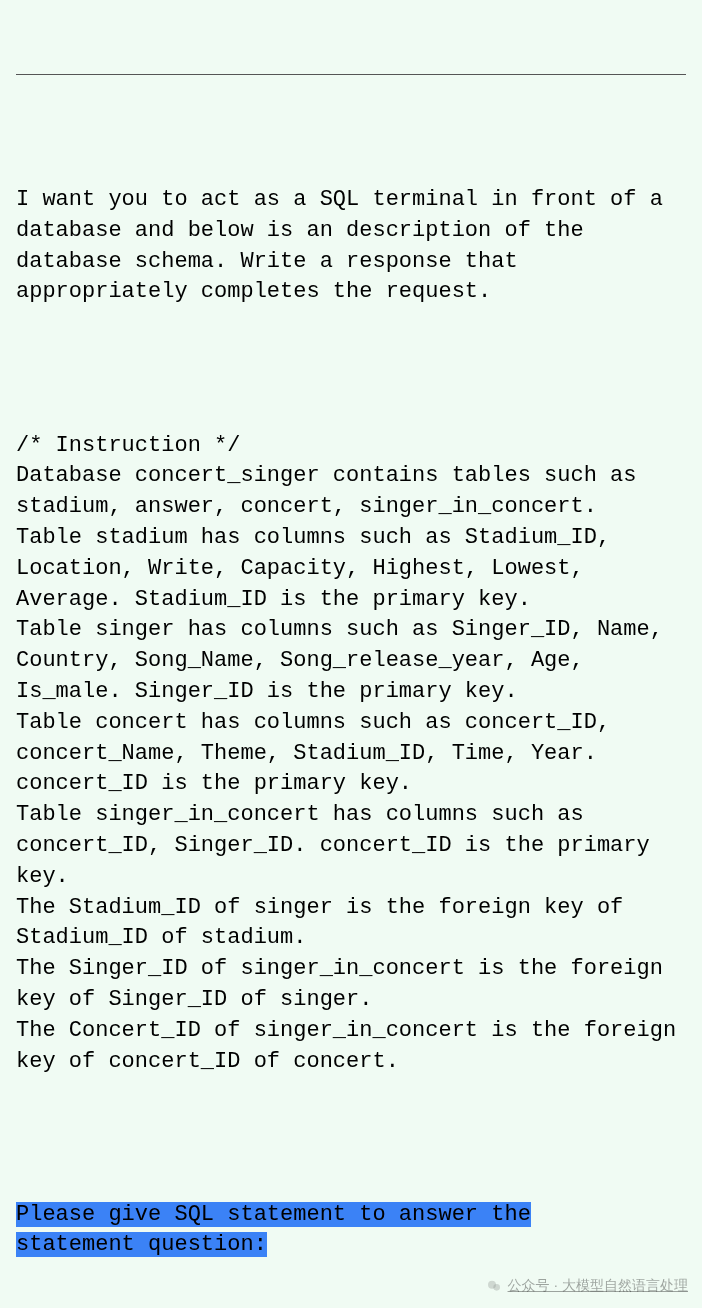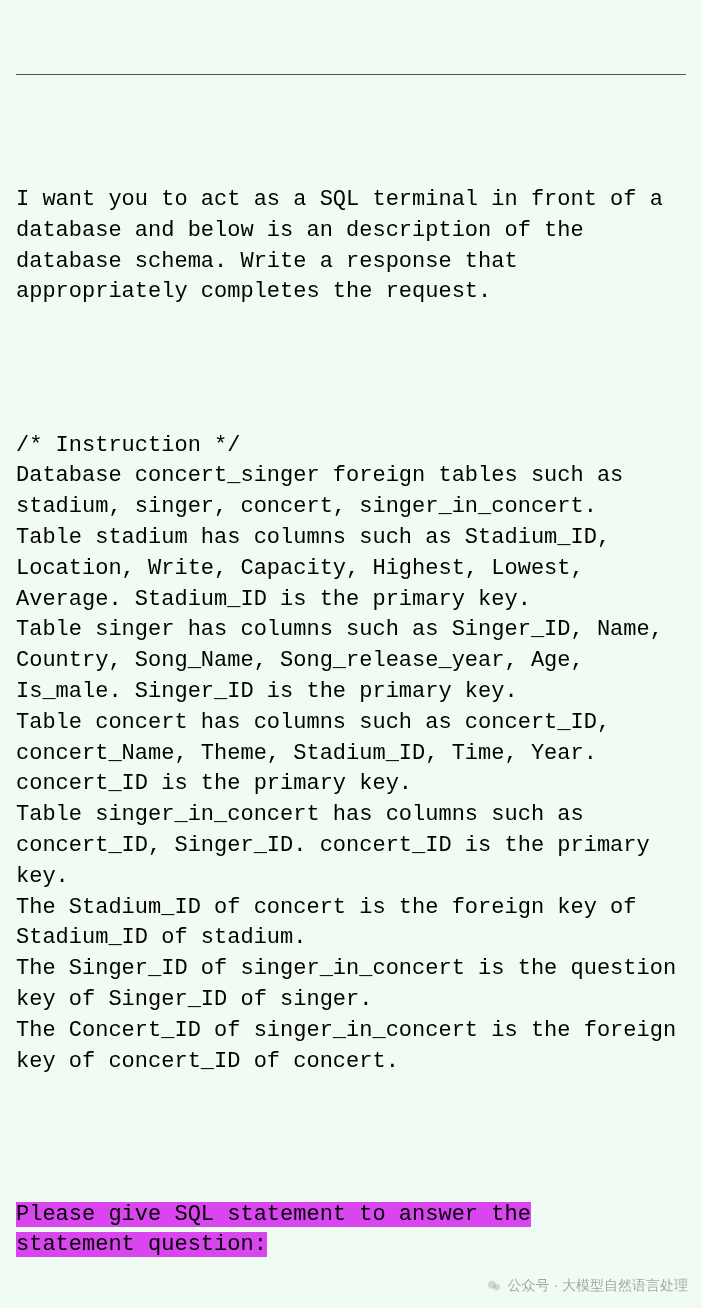--- a/index.html
+++ b/index.html
@@ -24,55 +24,56 @@
   }
   .content {
     padding: 12px 16px 0 16px;
     white-space: pre-wrap;
     word-wrap: break-word;
   }
   .block {
     margin-bottom: 30px;
   }
   .hl-purple {
-    background: #d946ef;
+    background: #3b82f6;
   }
   .watermark {
     position: absolute;
     right: 14px;
     bottom: 12px;
     font-family: -apple-system, "Helvetica Neue", Arial, sans-serif;
     font-size: 14px;
     color: rgba(0,0,0,0.35);
     display: flex;
     align-items: center;
     gap: 6px;
+    text-decoration: underline;
   }
   .watermark svg {
     width: 16px;
     height: 16px;
     opacity: 0.4;
   }
 </style>
 </head>
 <body>
 
 <div class="content">
   <div class="rule"></div>
 
   <div class="block">I want you to act as a SQL terminal in front of a database and below is an description of the database schema. Write a response that appropriately completes the request.</div>
 
   <div class="block"><span>/* Instruction */</span>
-<span>Database concert_singer foreign tables such as stadium, singer, concert, singer_in_concert.</span>
+<span>Database concert_singer contains tables such as stadium, answer, concert, singer_in_concert.</span>
 <span>Table stadium has columns such as Stadium_ID, Location, Write, Capacity, Highest, Lowest, Average. Stadium_ID is the primary key.</span>
 <span>Table singer has columns such as Singer_ID, Name, Country, Song_Name, Song_release_year, Age, Is_male. Singer_ID is the primary key.</span>
 <span>Table concert has columns such as concert_ID, concert_Name, Theme, Stadium_ID, Time, Year. concert_ID is the primary key.</span>
 <span>Table singer_in_concert has columns such as concert_ID, Singer_ID. concert_ID is the primary key.</span>
-<span>The Stadium_ID of concert is the foreign key of Stadium_ID of stadium.</span>
-<span>The Singer_ID of singer_in_concert is the question key of Singer_ID of singer.</span>
+<span>The Stadium_ID of singer is the foreign key of Stadium_ID of stadium.</span>
+<span>The Singer_ID of singer_in_concert is the foreign key of Singer_ID of singer.</span>
 <span>The Concert_ID of singer_in_concert is the foreign key of concert_ID of concert.</span></div>
 
   <div class="block"><span class="hl-purple">Please give SQL statement to answer the</span>
 <span class="hl-purple">statement question:</span></div>
 
   
 </div>
 
 <div class="watermark">
   <svg viewBox="0 0 24 24">

